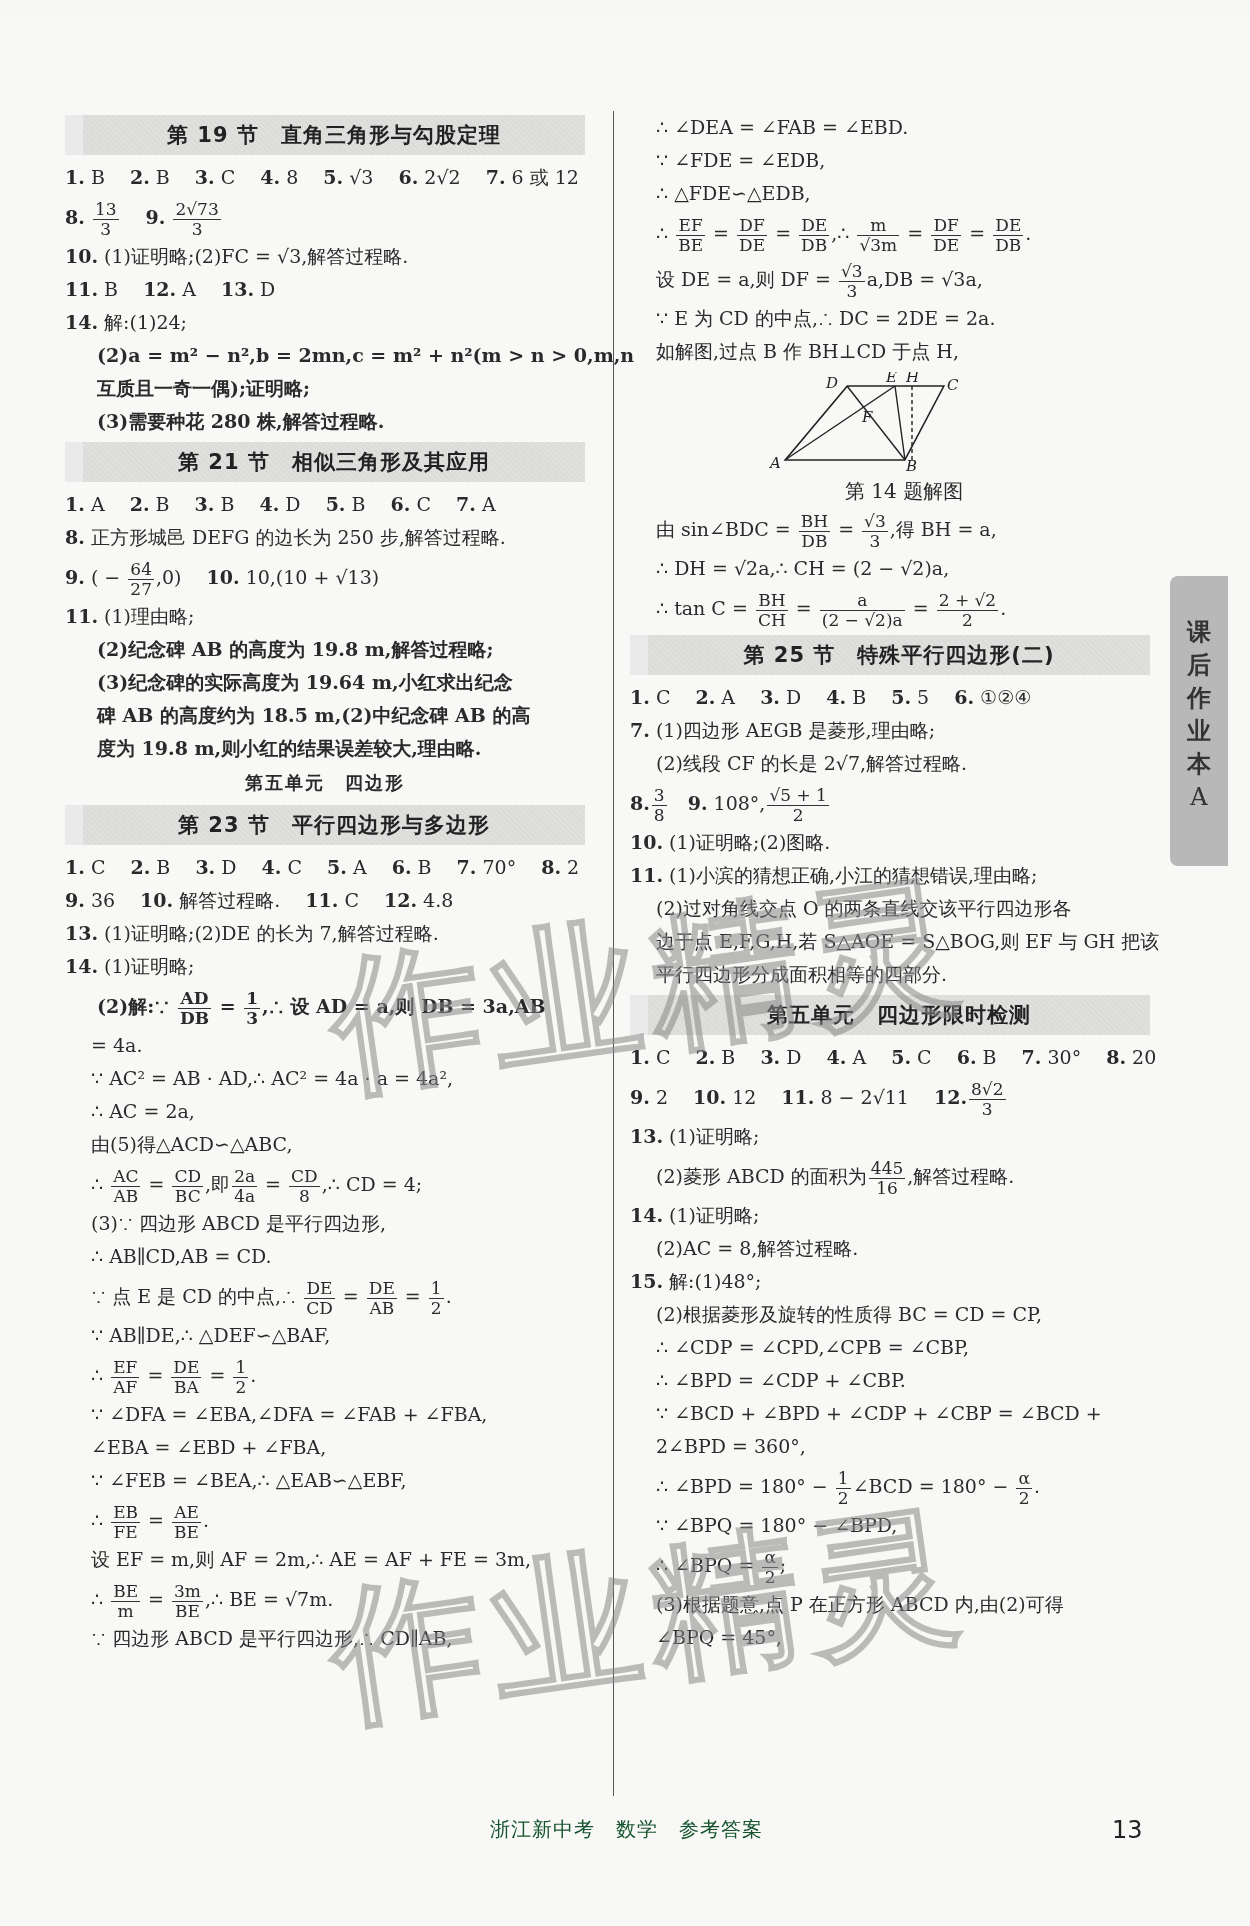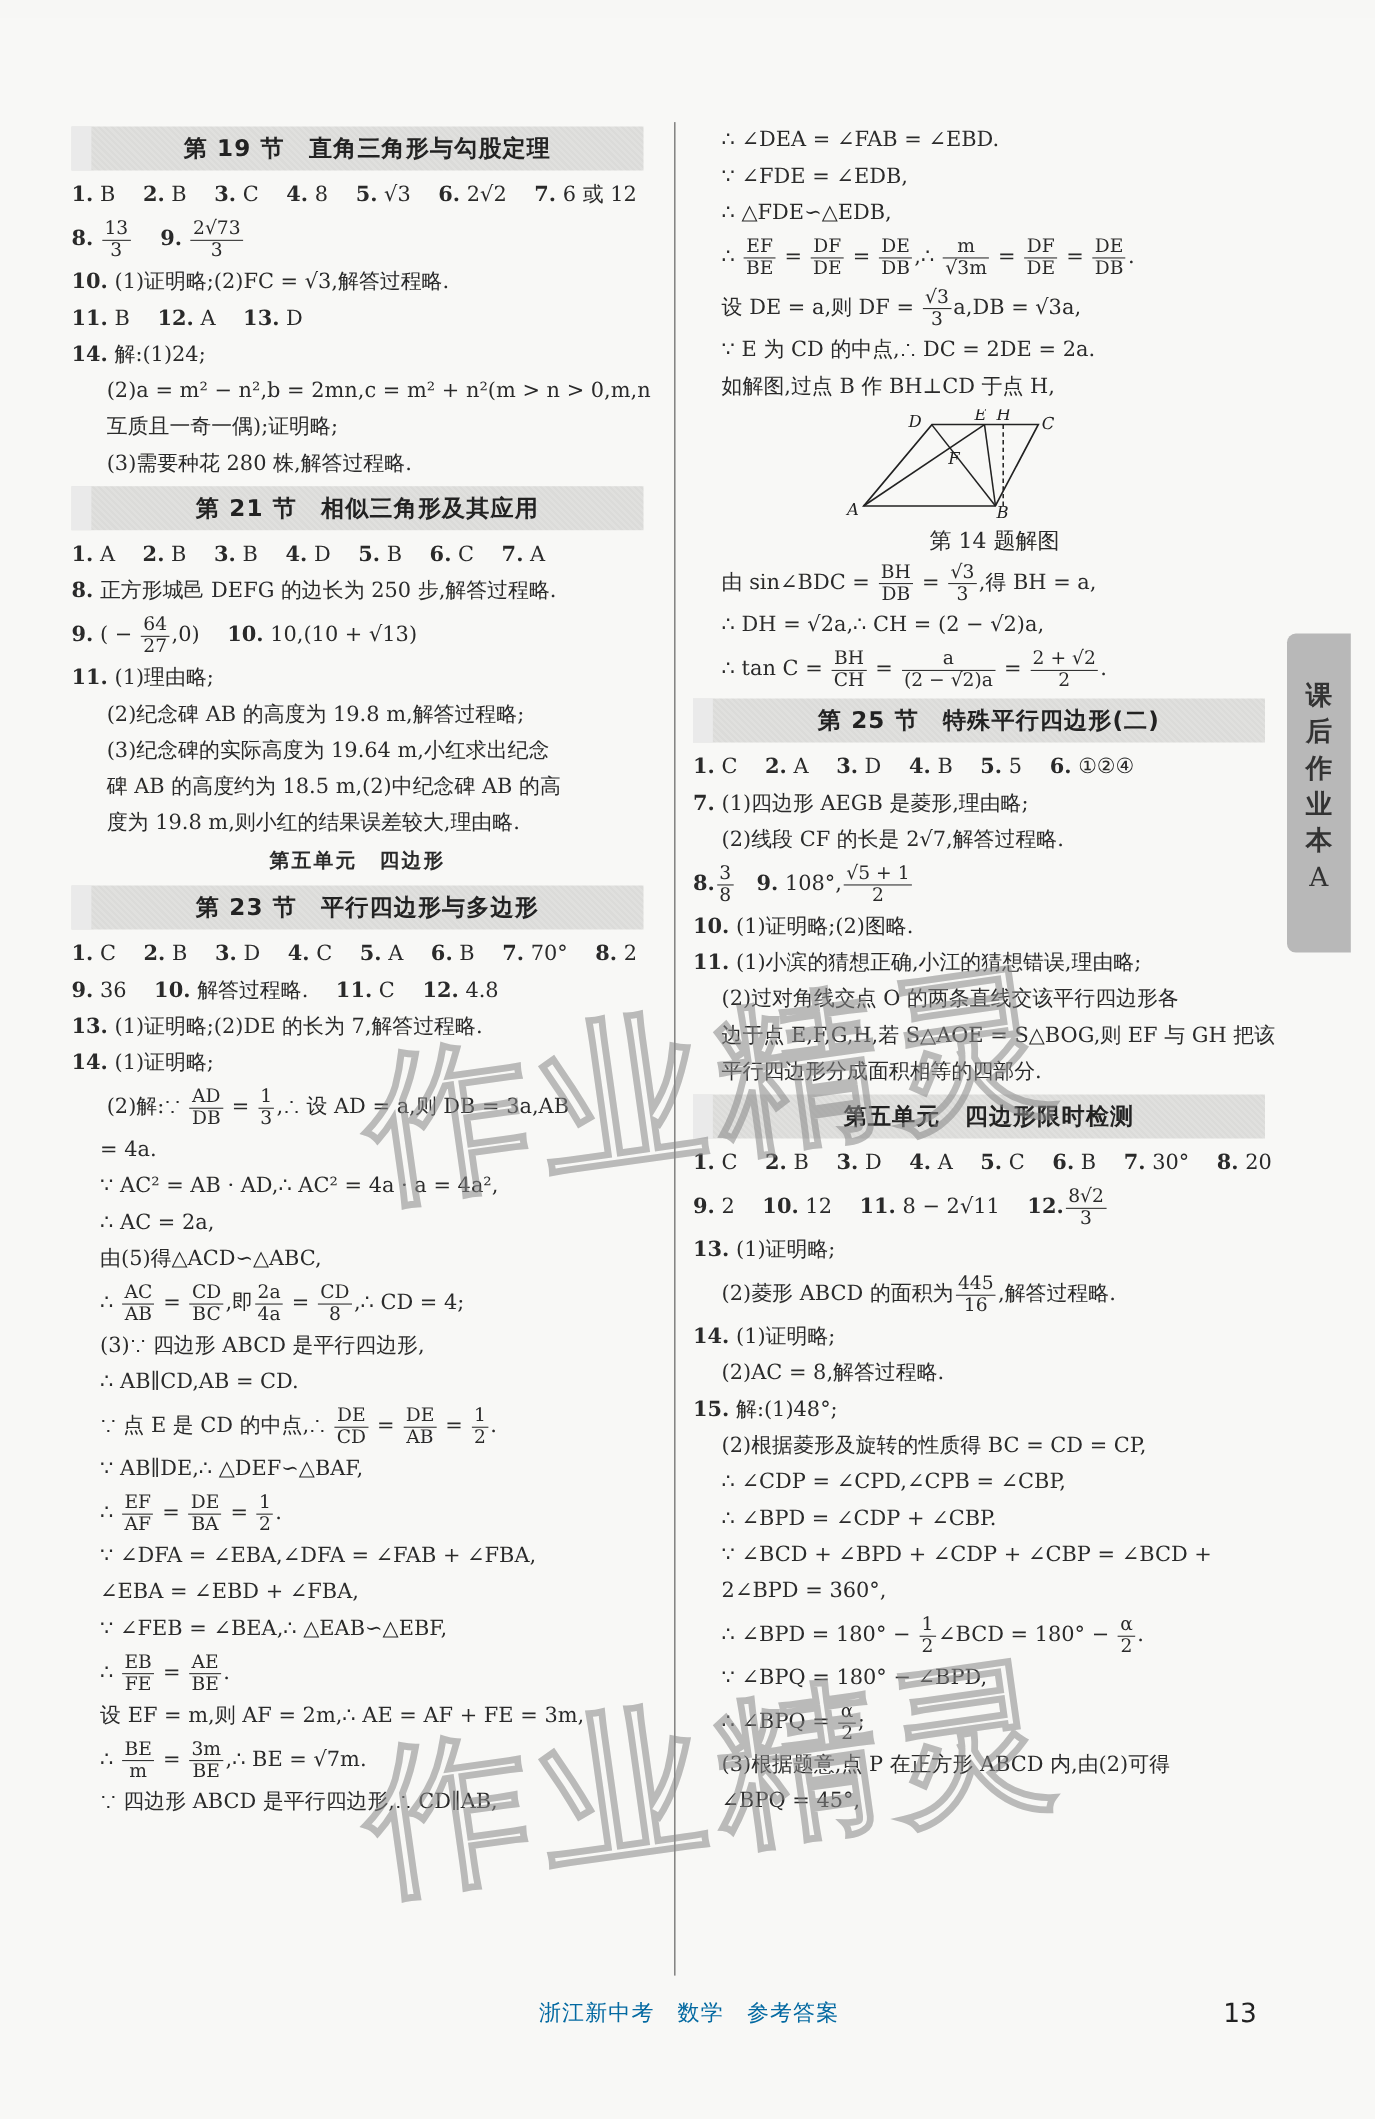--- a/index.html
+++ b/index.html
@@ -13,33 +13,33 @@
   .sec-title {
     background: #e0e0de;
     background-image: repeating-linear-gradient(45deg, rgba(0,0,0,0.025) 0 2px, transparent 2px 4px);
     height: 40px; line-height: 40px; text-align: center;
     font-family: "DejaVu Sans", "Liberation Sans", sans-serif; font-weight: bold; font-size: 21px; color: #222;
     border-left: 18px solid #eaeaea; margin: 4px 0 6px 0; letter-spacing: 1px;
   }
   .unit-title { text-align: center; font-family: "DejaVu Sans", "Liberation Sans", sans-serif; font-weight: bold; font-size: 18px; height: 36px; line-height: 36px; letter-spacing: 2px; }
   .line { font-size: 19px; line-height: 33px; white-space: nowrap; }
   .line.tall { line-height: 46px; height: 46px; }
-  .ind { padding-left: 32px; }
+  .ind { padding-left: 32px; font-weight: bold; }
   .ind2 { padding-left: 26px; }
   .num { font-weight: bold; }
   .frac { display: inline-block; vertical-align: middle; text-align: center; font-size: 17px; line-height: 19px; margin: 0 2px; }
   .frac .n { display: block; border-bottom: 1px solid #333; padding: 0 2px; }
   .frac .d { display: block; padding: 0 2px; }
   .side-tab {
     position: absolute; left: 1170px; top: 560px; width: 58px; height: 290px; background: #b8b8b8;
     border-radius: 8px 0 0 8px; display: flex; flex-direction: column; align-items: center; padding-top: 40px;
     font-family: "DejaVu Sans", "Liberation Sans", sans-serif; font-weight: bold; font-size: 24px; color: #333; line-height: 33px;
   }
   .footer { position: absolute; top: 1800px; left: 0; width: 1250px; height: 40px; }
-  .footer-text { position: absolute; left: 490px; top: 0; font-family: "DejaVu Sans", "Liberation Sans", sans-serif; font-size: 20px; color: #0369a1; letter-spacing: 1px; }
+  .footer-text { position: absolute; left: 490px; top: 0; font-family: "DejaVu Sans", "Liberation Sans", sans-serif; font-size: 20px; color: #14532d; letter-spacing: 1px; }
   .page-num { position: absolute; left: 1112px; top: 0; font-family: "DejaVu Sans", "Liberation Sans", sans-serif; font-size: 24px; color: #222; }
   .diagram { margin: 4px 0 0 110px; width: 260px; height: 100px; }
   .caption { text-align: left; padding-left: 215px; font-size: 20px; line-height: 30px; }
   .watermark { position: absolute; font-family: "DejaVu Sans", sans-serif; font-size: 150px; font-weight: bold; color: transparent; -webkit-text-stroke: 1.5px #888; opacity: 0.55; letter-spacing: 10px; pointer-events: none; }
 </style>
 </head>
 <body>
 
 <div class="page">
 

